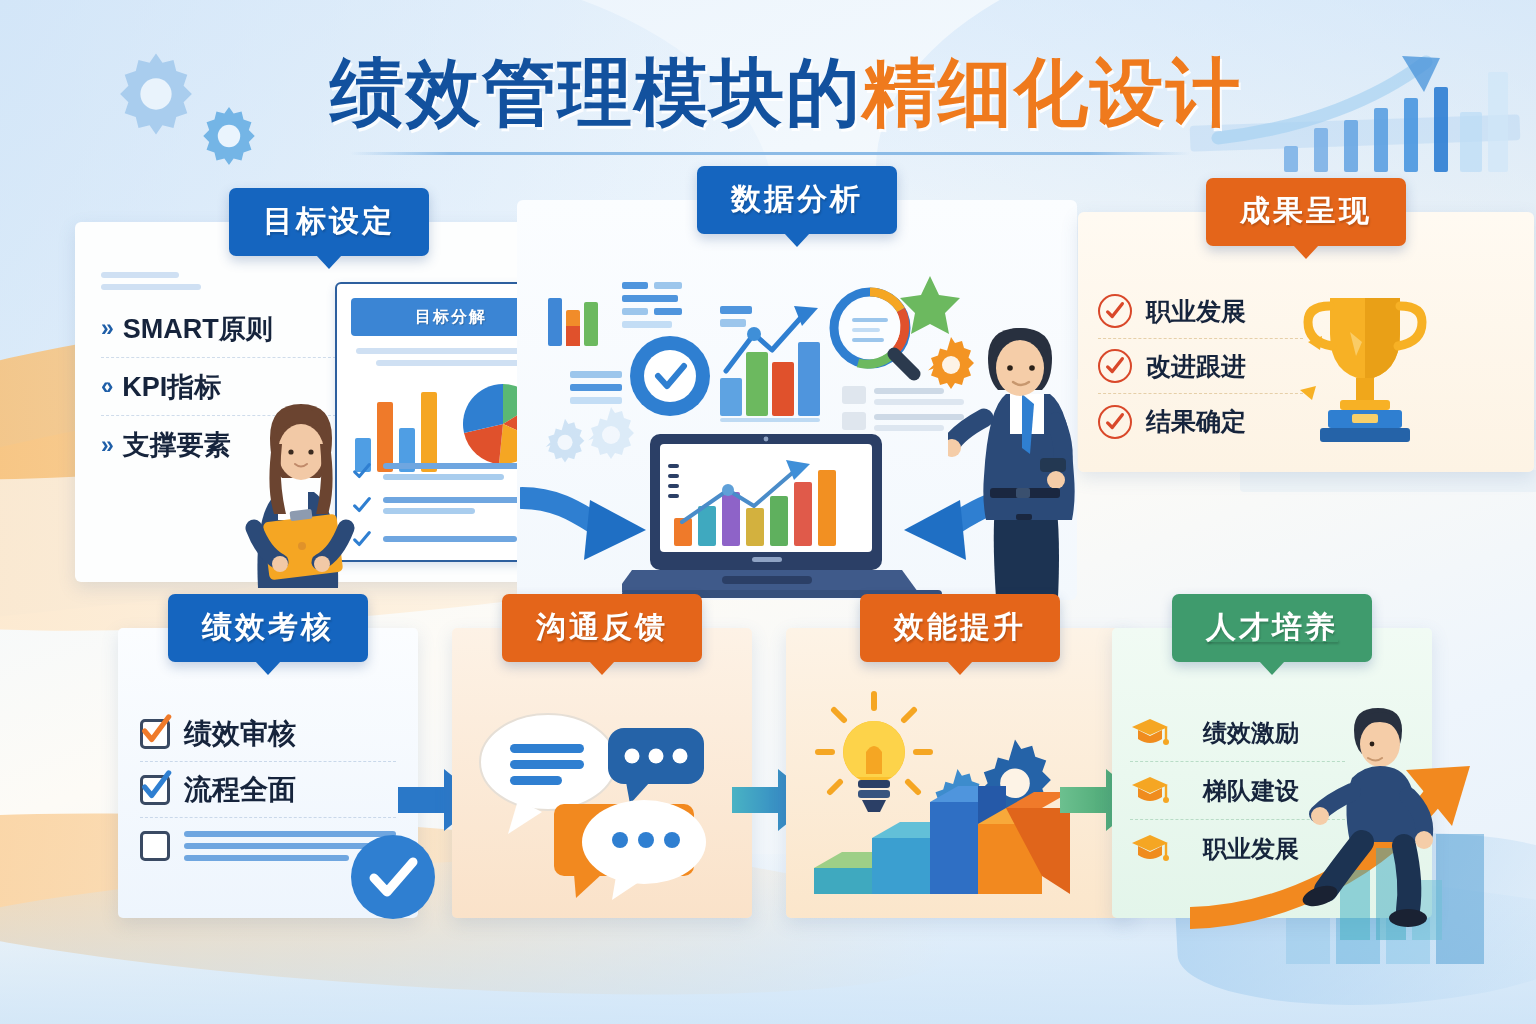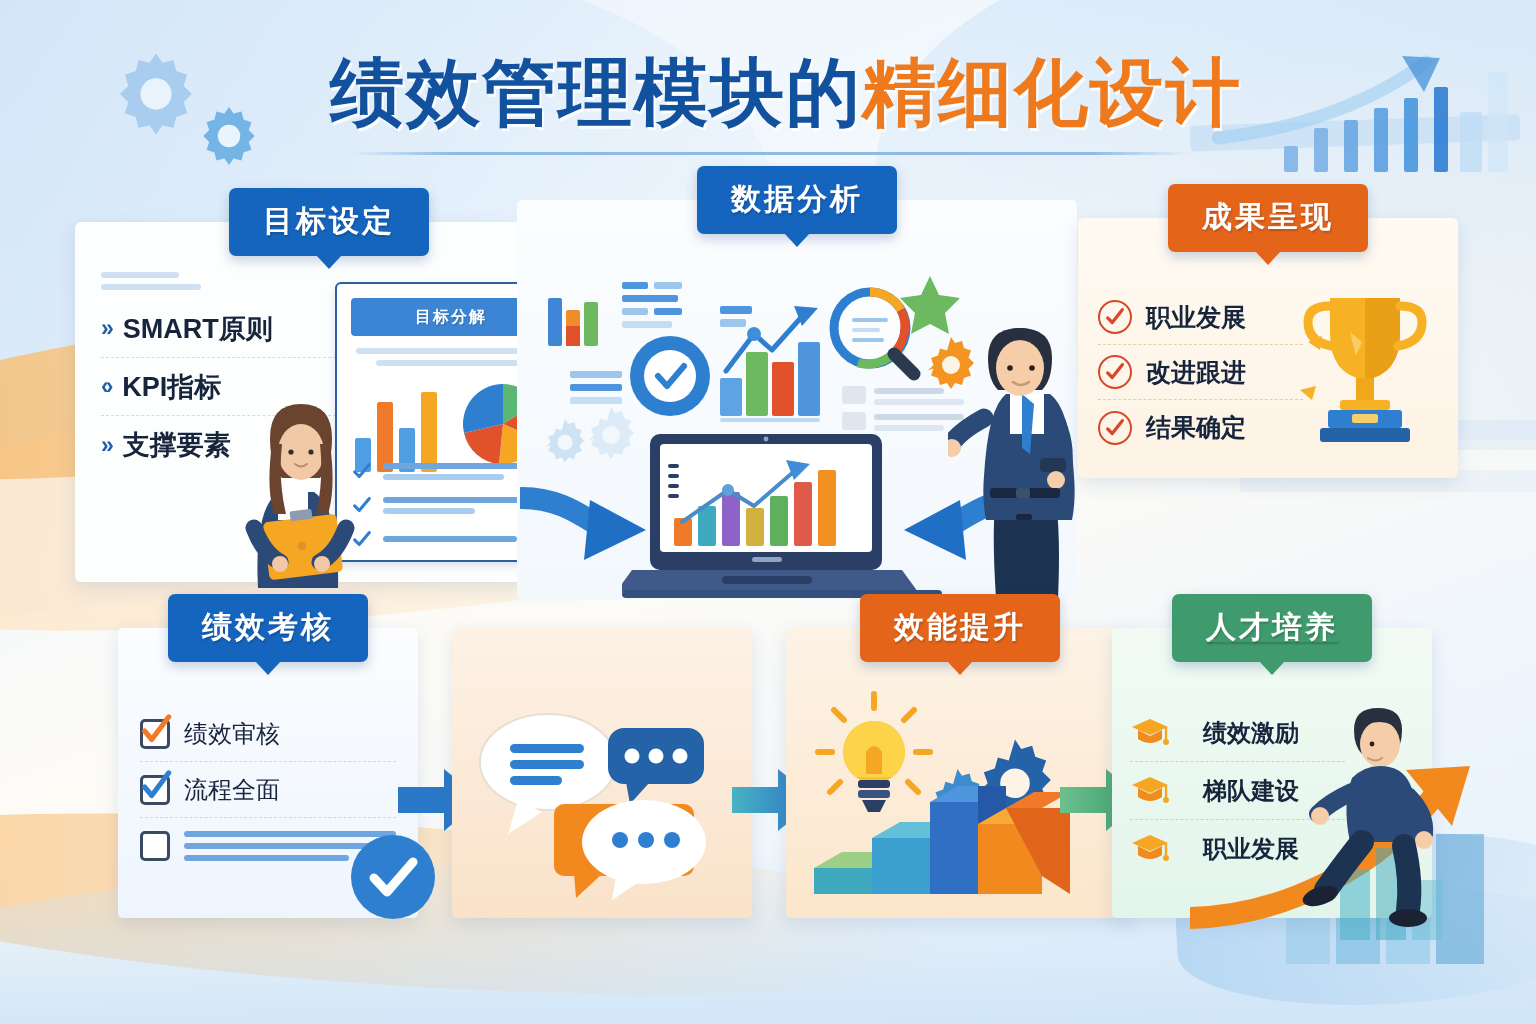--- a/index.html
+++ b/index.html
@@ -124,21 +124,21 @@
     display: flex; align-items: center; justify-content: center;
     text-shadow: 1px 1px 1px rgba(0,0,0,.2);
   }
   .skeleton { height: 6px; border-radius: 3px; background: #cfe0f3; margin: 0 auto; }
 
   
   #panel-data { left: 517px; top: 200px; width: 560px; height: 400px; }
   #panel-data .panel-body { background: linear-gradient(180deg, #fbfdff, #f3f8fd); box-shadow:none; }
 
   
-  #panel-result { left: 1078px; top: 218px; width: 380px; height: 260px; }
+  #panel-result { left: 1078px; top: 212px; width: 456px; height: 260px; }
   #panel-result .panel-body { background: linear-gradient(180deg, #fffaf2, #fdf3e4); }
   .check-list { position: absolute; left: 20px; top: 72px; width: 205px; }
   .check-item {
     display: flex; align-items: center; gap: 14px;
     height: 55px; border-bottom: 1.5px dashed #e6cfa8;
   }
   .check-item:last-child { border-bottom: none; }
   .check-ring {
     width: 34px; height: 34px; flex: 0 0 34px; border-radius: 50%;
     border: 2.5px solid #d9482a; display: flex; align-items: center; justify-content: center;
@@ -160,21 +160,21 @@
   .cb-list { position: absolute; left: 22px; top: 78px; right: 22px; }
   .cb-item {
     display: flex; align-items: center; gap: 14px;
     height: 56px; border-bottom: 1.5px dashed #c9d8ea;
   }
   .cb-item:last-child { border-bottom: none; }
   .cb-box {
     width: 30px; height: 30px; flex: 0 0 30px; border-radius: 5px;
     border: 3px solid #3a4a63; position: relative; background: #fff;
   }
-  .cb-text { font-size: 24px; font-weight: 400; color: #16243c; white-space: nowrap; }
+  .cb-text { font-size: 28px; font-weight: 700; color: #16243c; white-space: nowrap; }
   .cb-lines { flex: 1; }
   .cb-lines i { display:block; height: 6px; border-radius:3px; background:#6fa6e0; margin-bottom:6px; }
 
   .cap-list { position: absolute; left: 18px; top: 76px; width: 215px; }
   .cap-item {
     display: flex; align-items: center; gap: 12px;
     height: 58px; border-bottom: 1.5px dashed #b8dcc6;
   }
   .cap-item:last-child { border-bottom: none; }
   .cap-text { font-size: 24px; font-weight: 800; color: #16243c; white-space: nowrap; margin-left: 21px; }
@@ -605,20 +605,23 @@
   </div>
 
   <div class="arrow-flow" id="arrow-1">
     <svg viewBox="0 0 86 70" width="86" height="70">
       <path d="M0 22 h46 V4 l38 31 -38 31 V48 H0 z" fill="#2a78c8"></path>
     </svg>
   </div>
 
   <div class="panel flow" id="flow-2">
     <div class="panel-body"></div>
+    <div class="ribbon orange">
+      <span>沟通反馈</span>
+    </div>
   </div>
 
   <div class="figure" id="bubbles">
     <svg viewBox="0 0 290 200" width="290" height="200">
       <g>
         <ellipse cx="86" cy="62" rx="68" ry="48" fill="#fff" stroke="#e6dfd6" stroke-width="2"></ellipse>
         <path d="M56 100 l-10 34 34-22z" fill="#fff"></path>
         <rect x="48" y="44" width="74" height="9" rx="4.5" fill="#2f7fd1"></rect>
         <rect x="48" y="60" width="74" height="9" rx="4.5" fill="#2f7fd1"></rect>
         <rect x="48" y="76" width="52" height="9" rx="4.5" fill="#2f7fd1"></rect>

